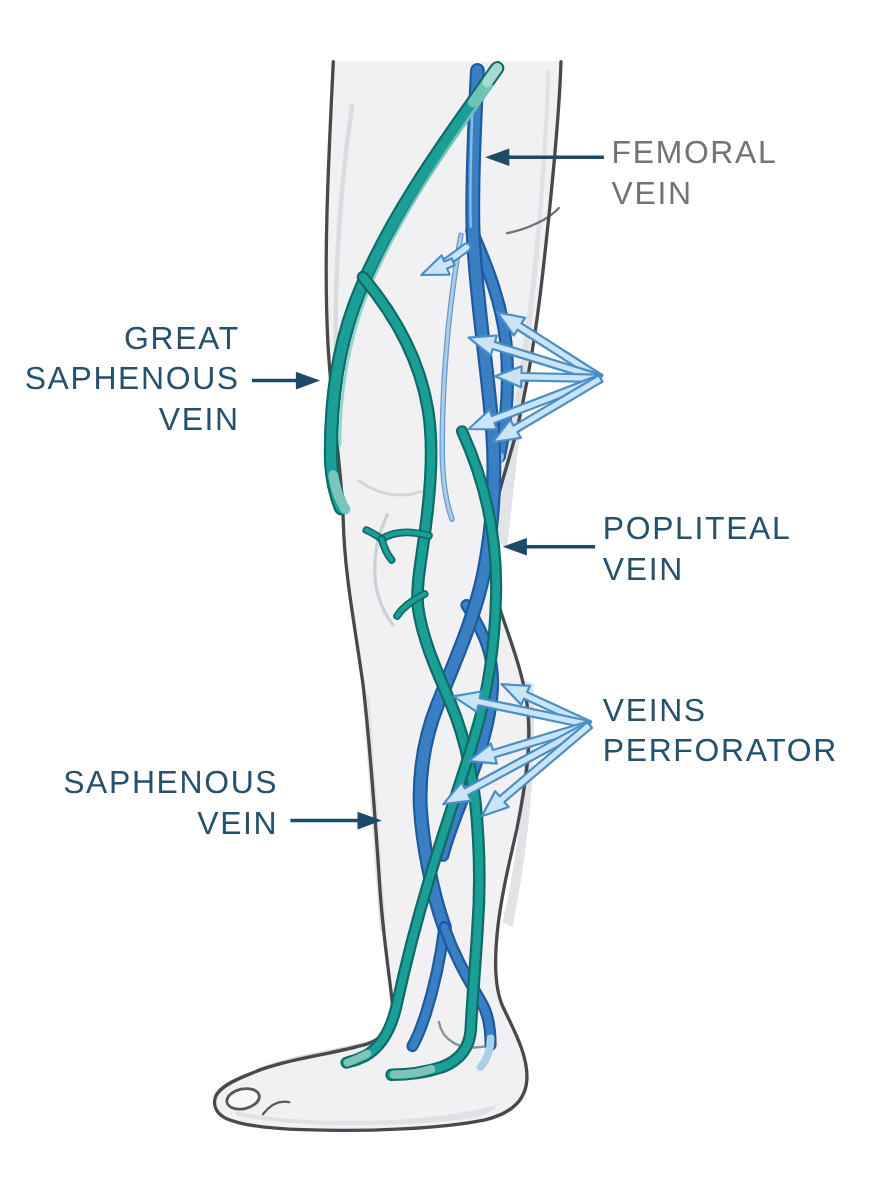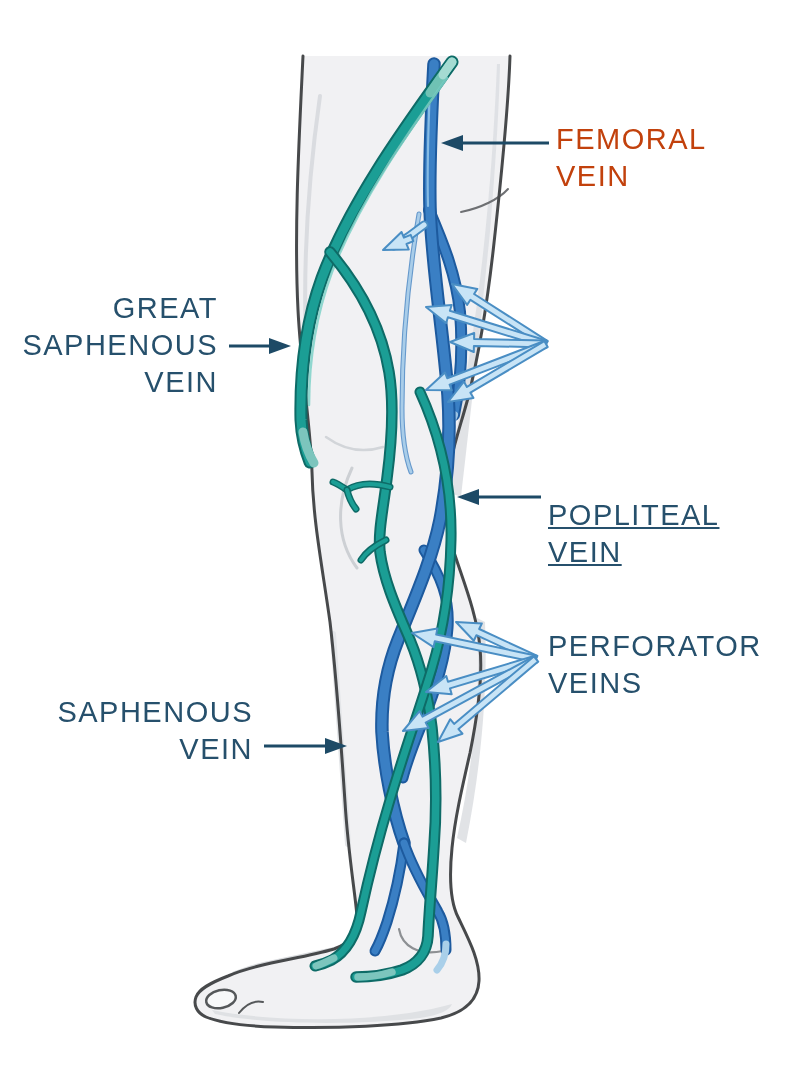--- a/index.html
+++ b/index.html
@@ -144,39 +144,39 @@
           <line x1="541" y1="497" x2="477" y2="497" stroke="#1d4a66" stroke-width="3.2"></line>
           <polygon points="457.0,497.0 479.0,489.0 479.0,505.0" fill="#1d4a66"></polygon>
         </g>
         <g>
           <line x1="264" y1="746" x2="327" y2="746" stroke="#1d4a66" stroke-width="3.2"></line>
           <polygon points="347.0,746.0 325.0,754.0 325.0,738.0" fill="#1d4a66"></polygon>
         </g>
       </g>
 </svg>
 
-<div class="label" style="left: 556px; top: 121px; color: #c2410c;">
+<div class="label" style="left: 556px; top: 121px; color: #737373;">
   <div>FEMORAL</div>
   <div>VEIN</div>
 </div>
 
 <div class="label right" style="right: 582px; top: 290px; color: rgb(38, 80, 108);">
   <div>GREAT</div>
   <div>SAPHENOUS</div>
   <div>VEIN</div>
 </div>
 
-<div class="label" style="left: 548px; top: 497px; color: rgb(38, 80, 108); text-decoration: underline;">
+<div class="label" style="left: 548px; top: 463px; color: rgb(38, 80, 108);">
   <div>POPLITEAL</div>
   <div>VEIN</div>
 </div>
 
 <div class="label" style="left: 548px; top: 628px; color: rgb(38, 80, 108);">
+  <div>VEINS</div>
   <div>PERFORATOR</div>
-  <div>VEINS</div>
 </div>
 
 <div class="label right" style="right: 547px; top: 694px; color: rgb(38, 80, 108);">
   <div>SAPHENOUS</div>
   <div>VEIN</div>
 </div>
 
 </div>
 
 </body></html>

